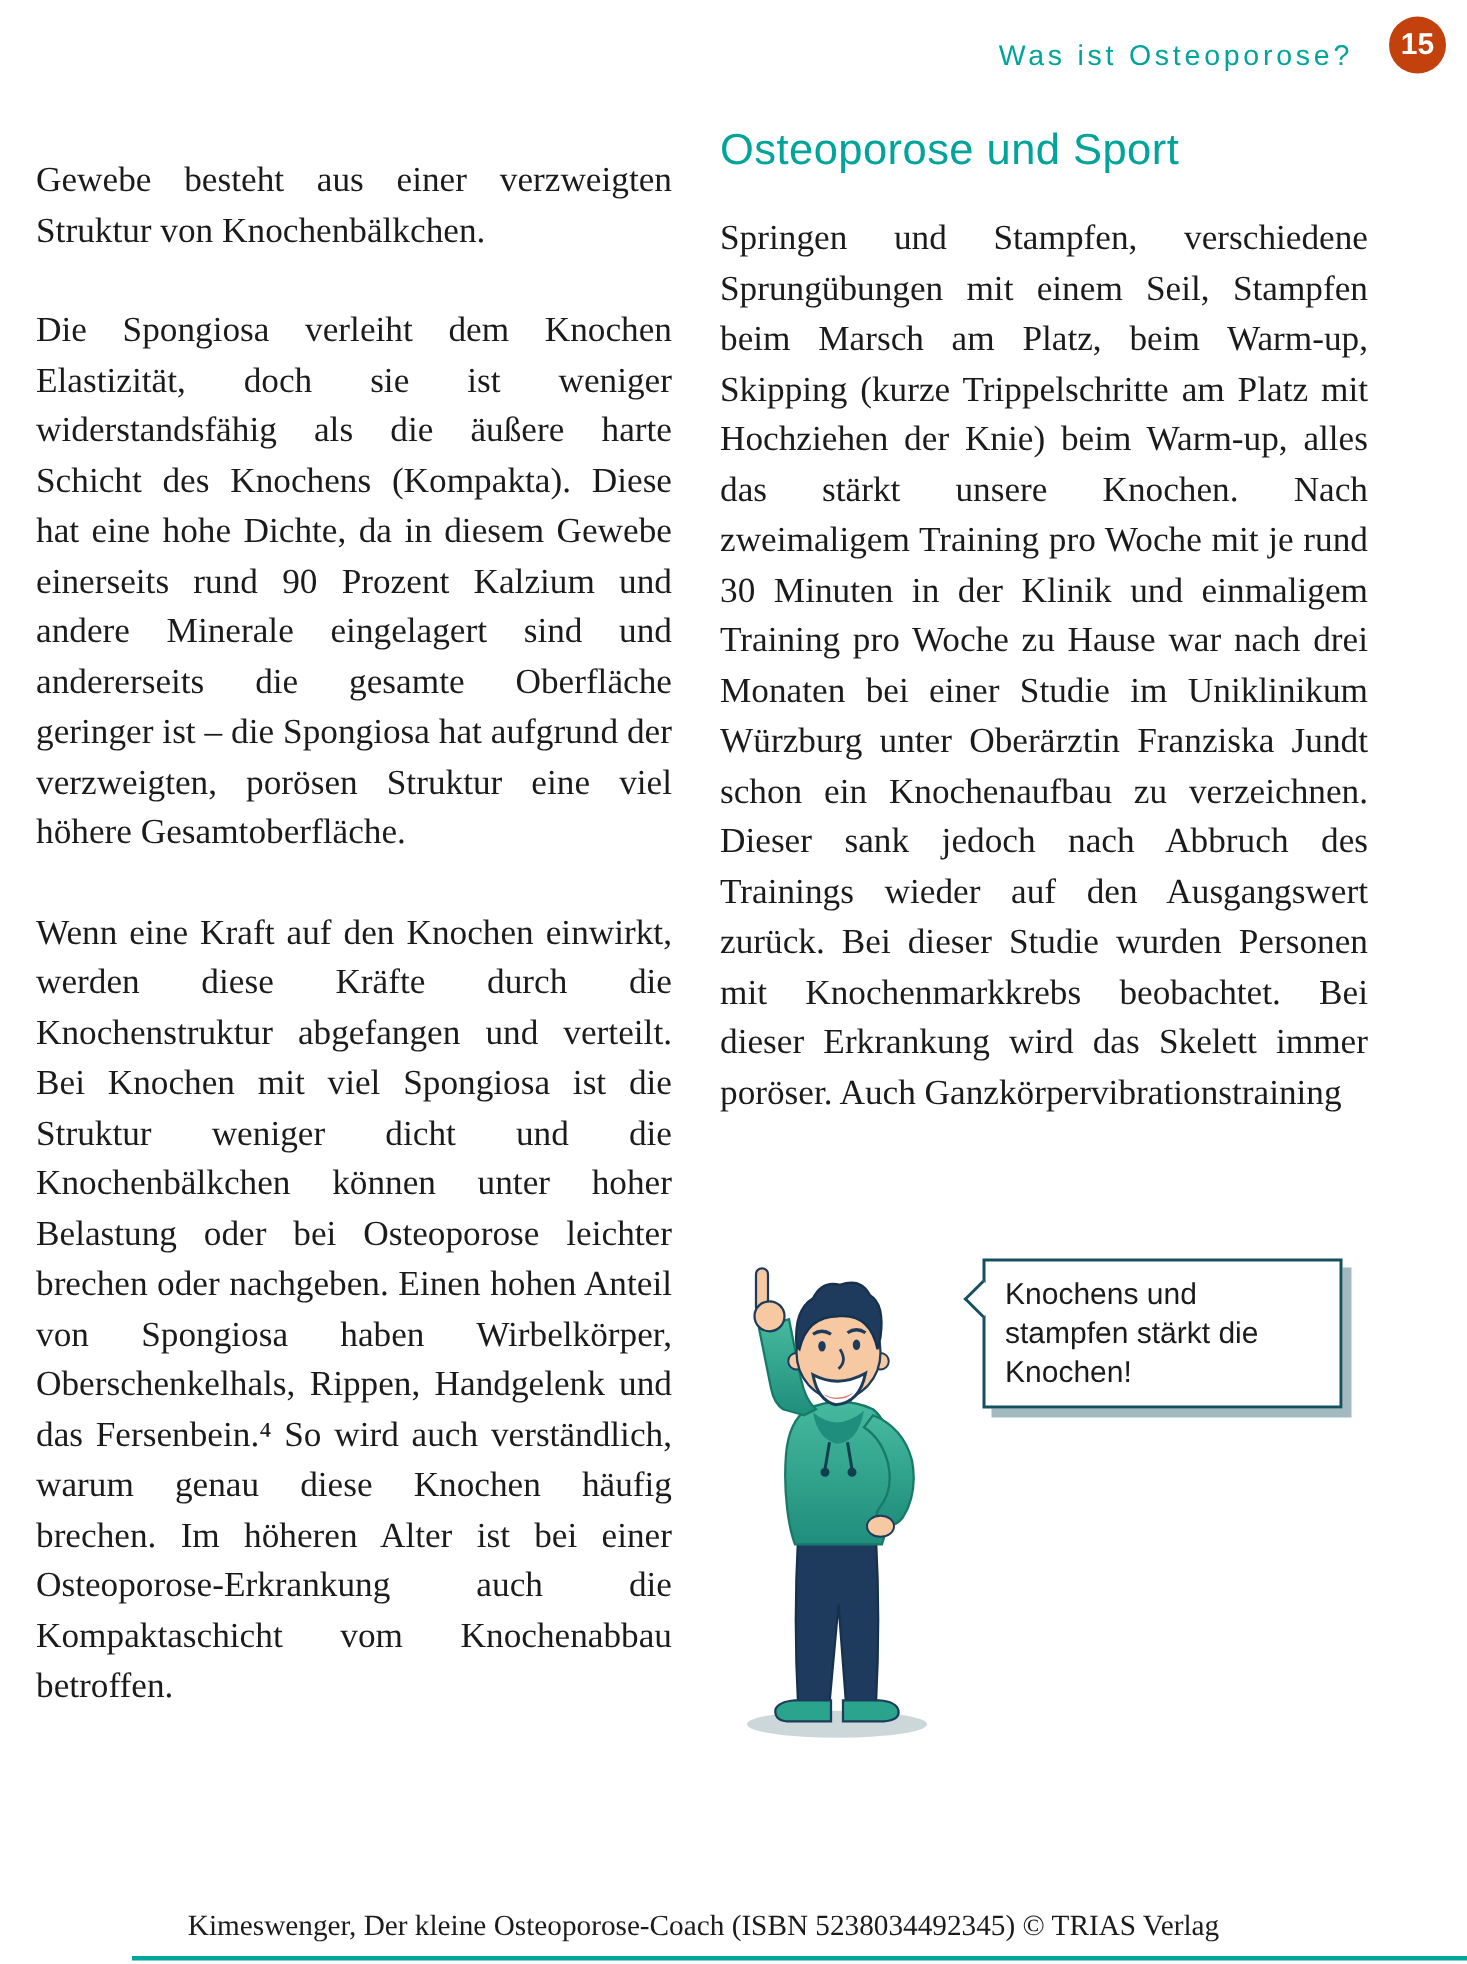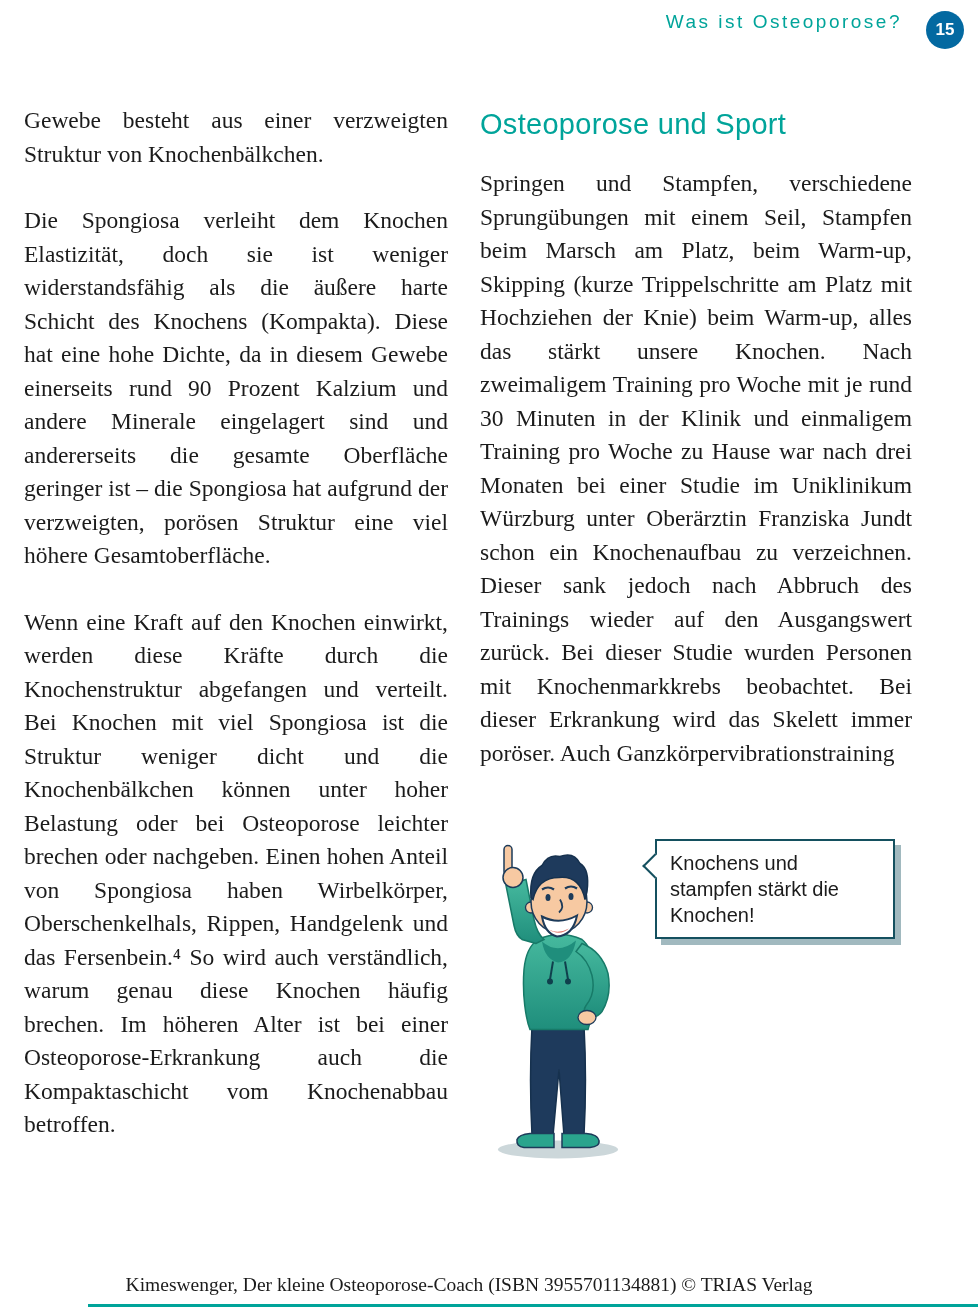--- a/index.html
+++ b/index.html
@@ -3,29 +3,29 @@
 <meta charset="utf-8">
 <style>
   * { margin:0; padding:0; box-sizing:border-box; }
   html,body { background:#ffffff; }
   .page {
     position:relative; width:978px; height:1309px; margin:0 auto;
     background:#ffffff; overflow:hidden;
     font-family:"Liberation Serif", serif; color:#1b1b1b;
   }
   
-  .header { position:absolute; top:11px; right:14px; display:flex; align-items:flex-start; gap:24px;
+  .header { position:absolute; top:11px; right:14px; display:flex; align-items:flex-end; gap:24px;
             font-family:"Liberation Sans", sans-serif; }
   .header-title { color:#00A49A; font-size:19px; letter-spacing:2.5px; font-weight:400; }
-  .page-badge { width:38px; height:38px; border-radius:50%; background:#0369a1; color:#ffffff;
+  .page-badge { width:38px; height:38px; border-radius:50%; background:#c2410c; color:#ffffff;
                 display:flex; align-items:center; justify-content:center;
-                font-size:17px; font-weight:bold; }
+                font-size:20px; font-weight:bold; }
   
   .col-left  { position:absolute; left:24px;   top:104px; width:424px; }
-  .col-right { position:absolute; left:480px; top:108px; width:432px; }
+  .col-right { position:absolute; left:480px; top:84px; width:432px; }
   p.body { font-size:23.5px; line-height:33.5px; text-align:justify; margin-bottom:33px;
            hyphens:auto; }
   p.body:last-child { margin-bottom:0;margin-top:19px; }
   .section-heading { font-family:"Liberation Sans", sans-serif; color:#00A49A;
                      font-size:29px; font-weight:400; letter-spacing:0.3px; margin-bottom:26px; }
   
   .figure-wrap { position:absolute; left:478px; top:826px; width:170px; height:338px; }
   .figure-wrap svg { width:100%; height:100%; display:block; }
   .speech-bubble { position:absolute; left:655px; top:839px; width:240px;
                    background:#ffffff; border:2px solid #14505F;
@@ -117,16 +117,16 @@
       <path d="M64,89 Q81,98 99,88 Q95,108 79,109 Q67,106 64,89 Z" fill="#ffffff" stroke="#1d3b5a" stroke-width="2"></path>
       <path d="M71,102 Q80,107 91,101 Q86,106 78,105 Q73,104 71,102 Z" fill="#e0766b"></path>
     </svg>
   </div>
 
   <div class="speech-bubble">
     <span class="bubble-tail"></span>
     <span>Knochens und stampfen stärkt die Knochen!</span>
   </div>
 
-  <div class="footer">Kimeswenger, Der kleine Osteoporose-Coach (ISBN 3955701134881) © TRIAS Verlag</div>
+  <div class="footer">Kimeswenger, Der kleine Osteoporose-Coach (ISBN 5238034492345) © TRIAS Verlag</div>
   <div class="bottom-rule"></div>
 
 </div>
 
 </body></html>

